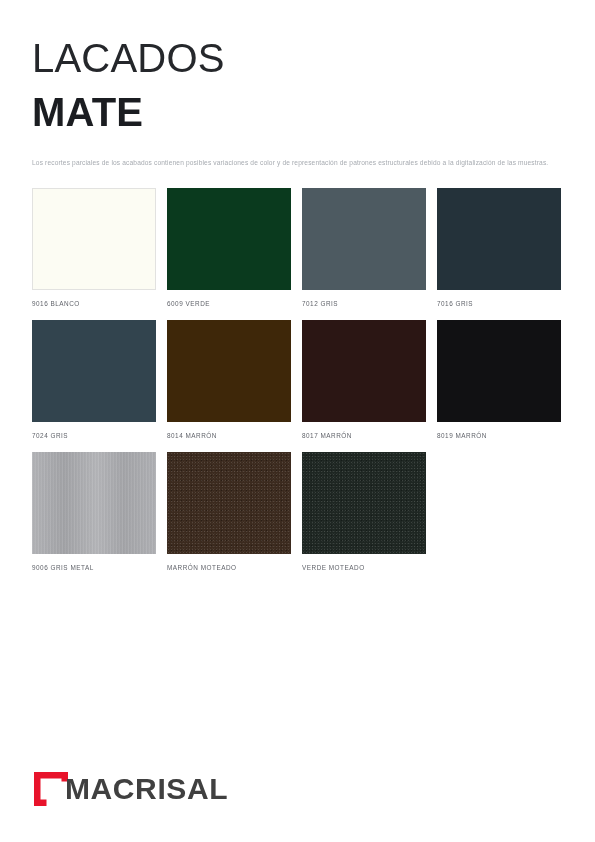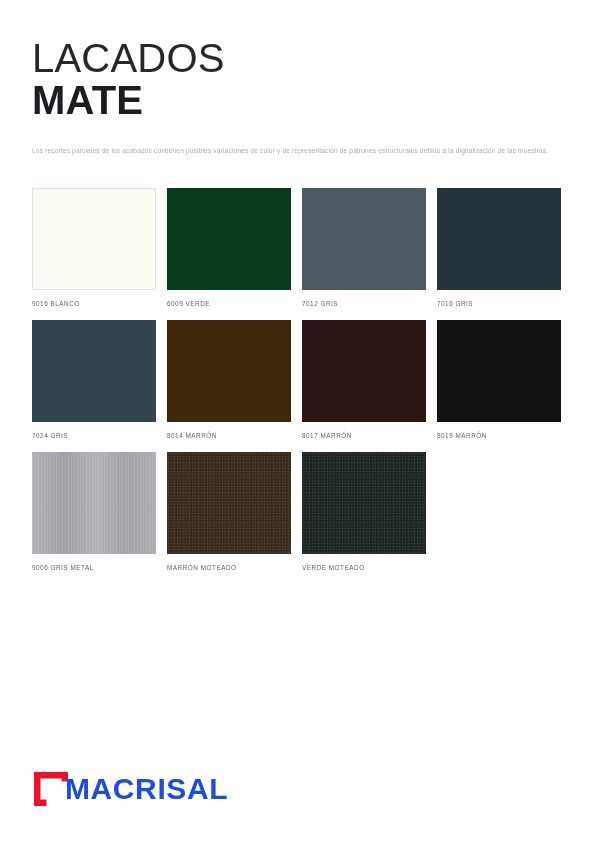--- a/index.html
+++ b/index.html
@@ -35,21 +35,21 @@
     letter-spacing: 0.2px;
     color: #25272b;
     margin: 0;
   }
   .title-line-2 {
     font-size: 40px;
     line-height: 44px;
     font-weight: 700;
     letter-spacing: 0.2px;
     color: #1b1d21;
-    margin: 0 0 0 0;
+    margin: 12px 0 0 0;
   }
   .description {
     margin-top: 24px;
     font-size: 6.6px;
     line-height: 10.5px;
     color: #a7abb1;
     letter-spacing: 0.15px;
     max-width: 528px;
     font-weight: 400;
   }
@@ -137,21 +137,21 @@
     width: 34px;
     height: 34px;
     margin-right: 1px;
     flex: 0 0 auto;
   }
   .logo-word {
     font-size: 30px;
     line-height: 30px;
     font-weight: 700;
     letter-spacing: 0.6px;
-    color: #1d4ed8;
+    color: #404040;
     margin-left: -4px;
   }
 </style>
 </head>
 <body>
 
 <div class="page">
 
   <div class="header">
     <h1 class="title-line-1">LACADOS</h1>

